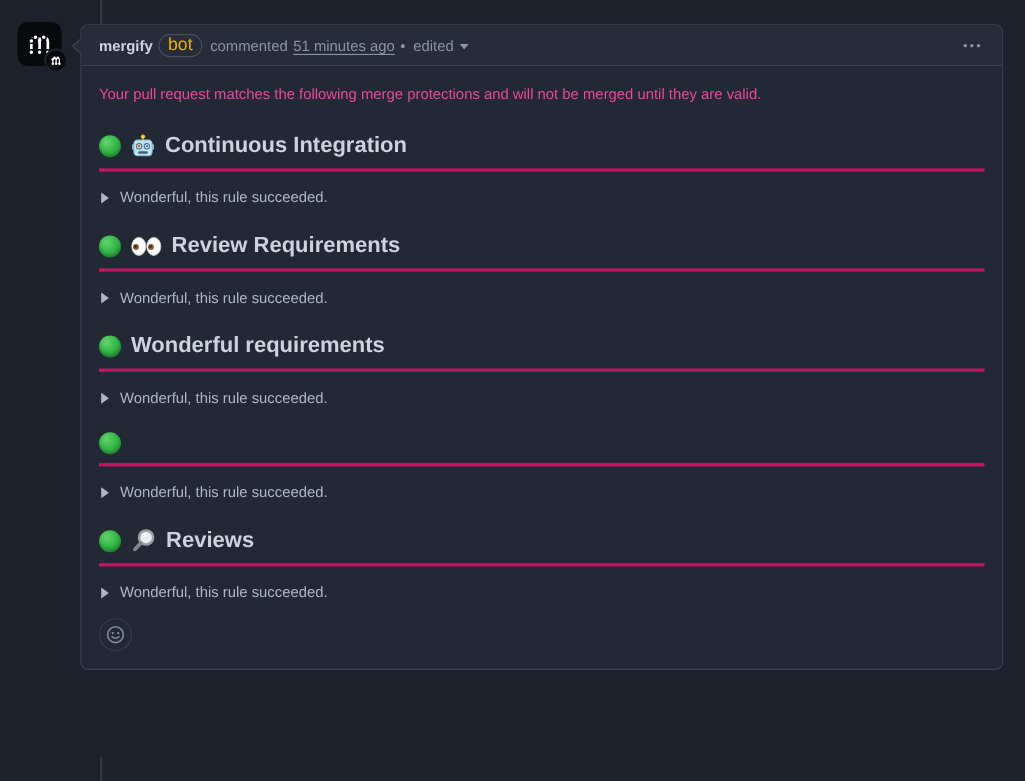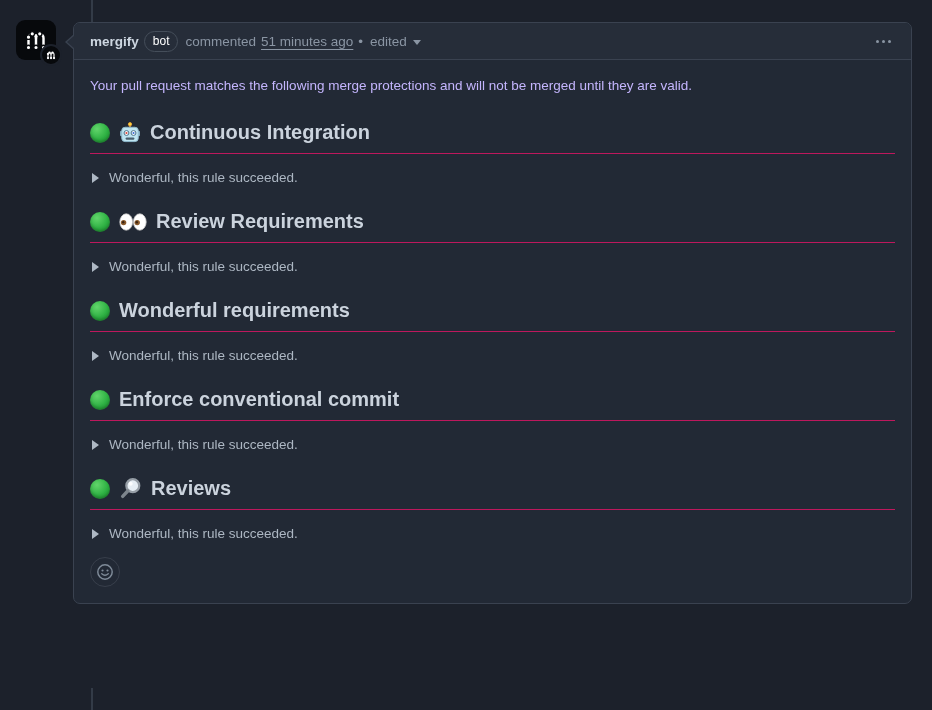--- a/index.html
+++ b/index.html
@@ -42,21 +42,21 @@
   .caret-outer, .caret-inner {
     position:absolute; top:11px; width:0; height:0;
     border-style:solid;
   }
   .caret-outer { left:-9px; border-width:8px 9px 8px 0; border-color:transparent #3a4250 transparent transparent; }
   .caret-inner { left:-7px; border-width:7px 8px 7px 0; border-color:transparent #262d39 transparent transparent; top:12px; }
 
   .author { color:#cdd6e0; font-weight:bold; text-decoration:none; cursor:pointer; }
   .bot-badge {
     border:1px solid #454e5a; border-radius:2em; padding:1px 8px 2px;
-    font-size:12px; line-height:16px; color:#ffffff; margin-right:2px;
+    font-size:16px; line-height:16px; color:#eab308; margin-right:2px;
   }
   .timestamp { color:#8a95a3; text-decoration:underline; text-underline-offset:3px; cursor:pointer; }
   .edited-btn {
     background:none; border:none; padding:0; margin:0 0 0 2px; cursor:pointer;
     display:inline-flex; align-items:center; gap:6px;
     font-size:13.5px; color:#8a95a3; font-family:inherit;justify-content:space-between;
   }
   .caret-down {
     width:0; height:0; border-left:4px solid transparent; border-right:4px solid transparent;
     border-top:5px solid #8a95a3; margin-top:2px;
@@ -66,24 +66,24 @@
     display:flex; gap:3px; align-items:center;
   }
   .kebab .dot { width:3px; height:3px; border-radius:50%; background:#8a95a3; }
 
   
   .comment-body { padding:16px; font-size:14px; color:#adb7c3; }
   .md-title {
     margin:0 0 16px; padding-bottom:9px; border-bottom:1px solid #343c49;
     font-size:26px; line-height:1.25; font-weight:600; color:#cbd3dd;
   }
-  .intro { margin:0 0 16px; font-size:13.5px; line-height:1.5; color:#c4b5fd; }
+  .intro { margin:0 0 16px; font-size:13.5px; line-height:1.5; color:#ec4899; }
   .section-heading {
     display:flex; align-items:center; gap:9px;
-    margin:24px 0 16px; padding-bottom:8px; border-bottom:1px solid #be185d;
+    margin:24px 0 16px; padding-bottom:8px; border-bottom:3px solid #be185d;
     font-size:20px; line-height:1.25; font-weight:600; color:#cbd3dd;
   }
   .green-circle {
     width:20px; height:20px; border-radius:50%; flex:none;
     background:radial-gradient(circle at 35% 30%, #62d56b 0%, #2eb143 55%, #1d9330 100%);
     box-shadow:inset 0 -2px 3px rgba(0,0,0,.25);
   }
   .emoji-svg { flex:none; display:block; }
 
   .rule-summary {
@@ -213,21 +213,20 @@
         <span class="green-circle"></span>
         <span>Wonderful requirements</span>
       </h2>
       <div class="rule-summary">
         <span class="tri-right"></span>
         <span>Wonderful, this rule succeeded.</span>
       </div>
 
       <h2 class="section-heading">
         <span class="green-circle"></span>
-        <span>Enforce conventional commit</span>
       </h2>
       <div class="rule-summary">
         <span class="tri-right"></span>
         <span>Wonderful, this rule succeeded.</span>
       </div>
 
       <h2 class="section-heading">
         <span class="green-circle"></span>
         <svg class="emoji-svg" width="23" height="23" viewBox="0 0 20 20">
           <circle cx="12" cy="7.5" r="5.6" fill="#e6eef4" stroke="#969ea6" stroke-width="2"></circle>

